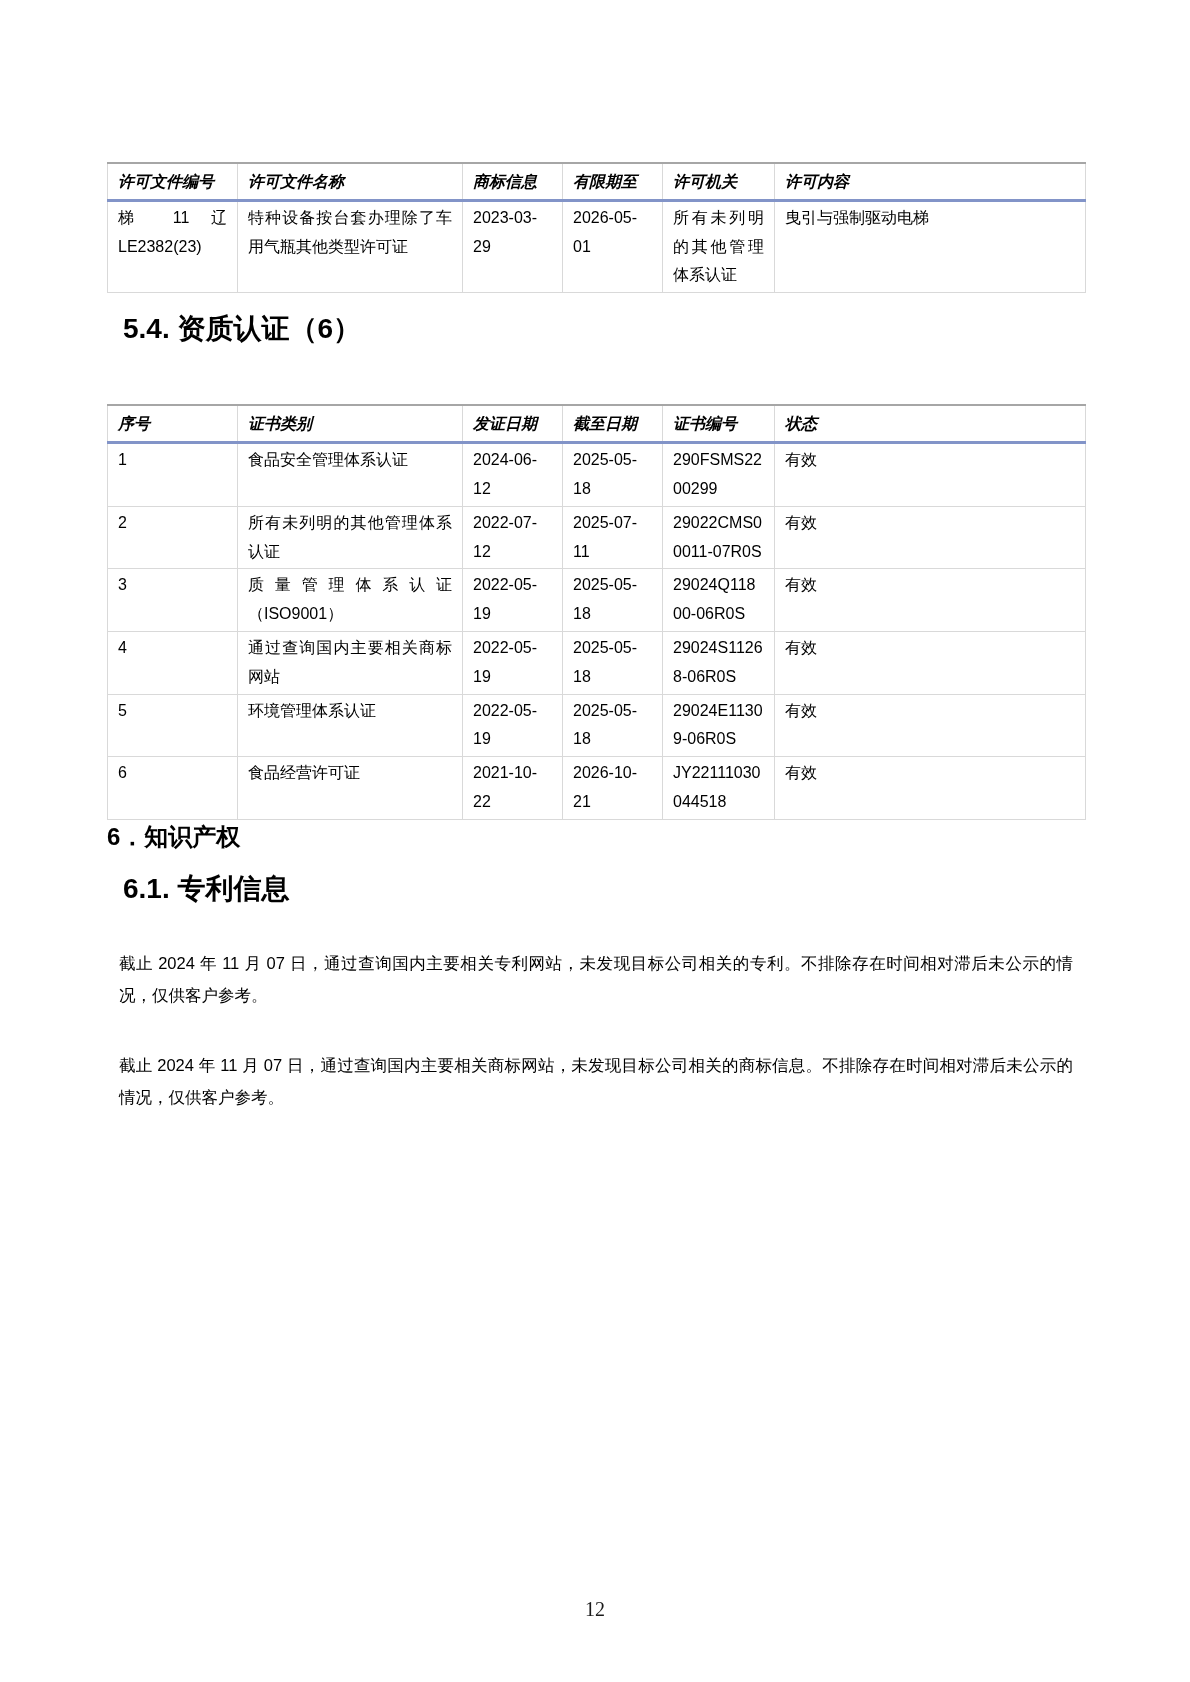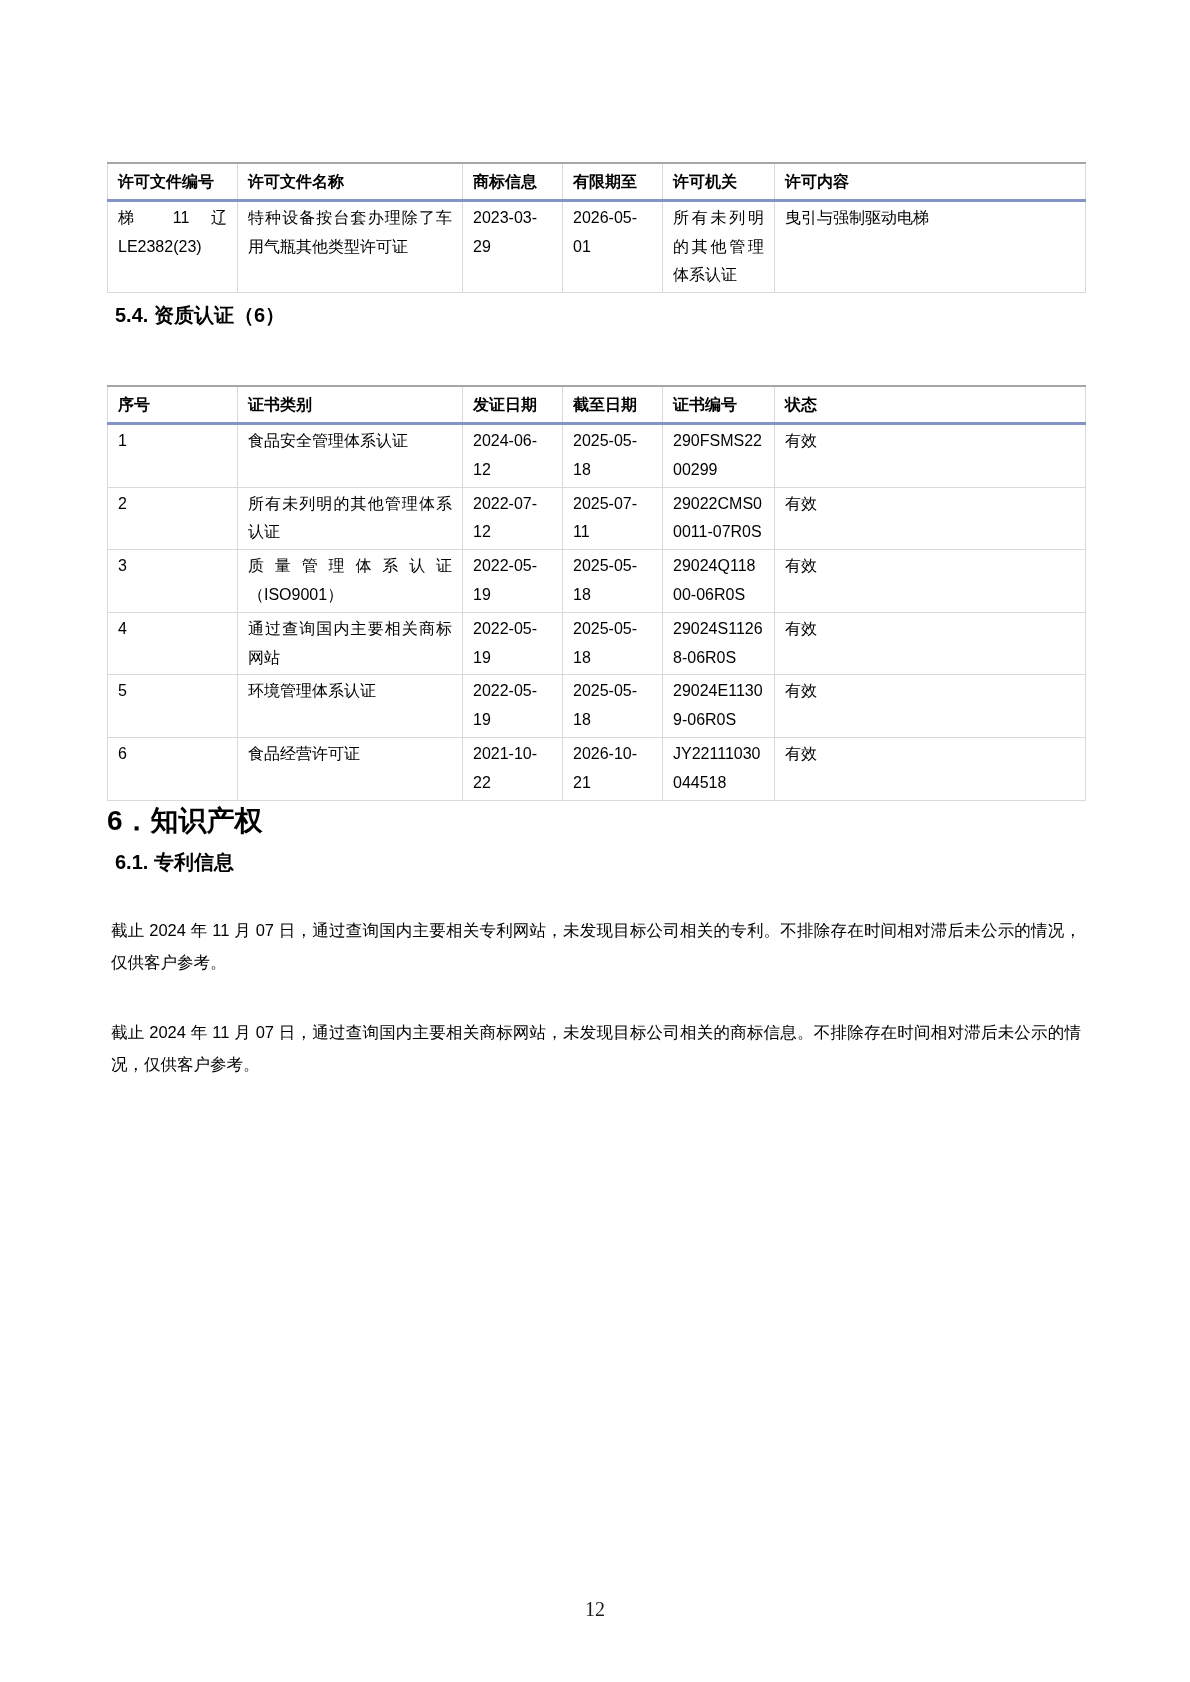--- a/index.html
+++ b/index.html
@@ -36,46 +36,47 @@
     vertical-align: top;
     text-align: left;
   }
   .doc-table thead th {
     font-weight: bold;
     border-bottom: 3px solid #8294c8;
     padding-top: 4px;
     padding-bottom: 2px;
     white-space: nowrap;
     overflow: hidden;
+    font-style: italic;
   }
   .doc-table tbody td { border-bottom: 1px solid #d9d9d9; }
   .doc-table td:nth-child(1),
   .doc-table td:nth-child(2),
   .doc-table td:nth-child(5) { text-align: justify; }
   .doc-table td:nth-child(5) { word-break: break-all; }
 
   h2.sec {
-    font-size: 20px;
+    font-size: 28px;
     font-weight: bold;
-    margin: 8px;
+    margin: 16px;
     line-height: 1.4;
   }
   h1.sec {
-    font-size: 28px;
+    font-size: 24px;
     font-weight: bold;
     margin: 0;
     line-height: 1.4;
   }
   .m-54  { margin-top: 52px; }
   .t2    { margin-top: 56px; }
   .m-6   { margin-top: 28px; }
   .m-61  { margin-top: 104px; }
   .m-62  { margin-top: 112px; }
   p.body-par {
-    margin: 4px;
+    margin: 12px;
     margin-top: 38px;
     font-size: 16.5px;
     line-height: 1.95;
     text-align: justify;
     word-break: break-all;
   }
   .page-number {
     position: absolute;
     left: 0;
     right: 0;

